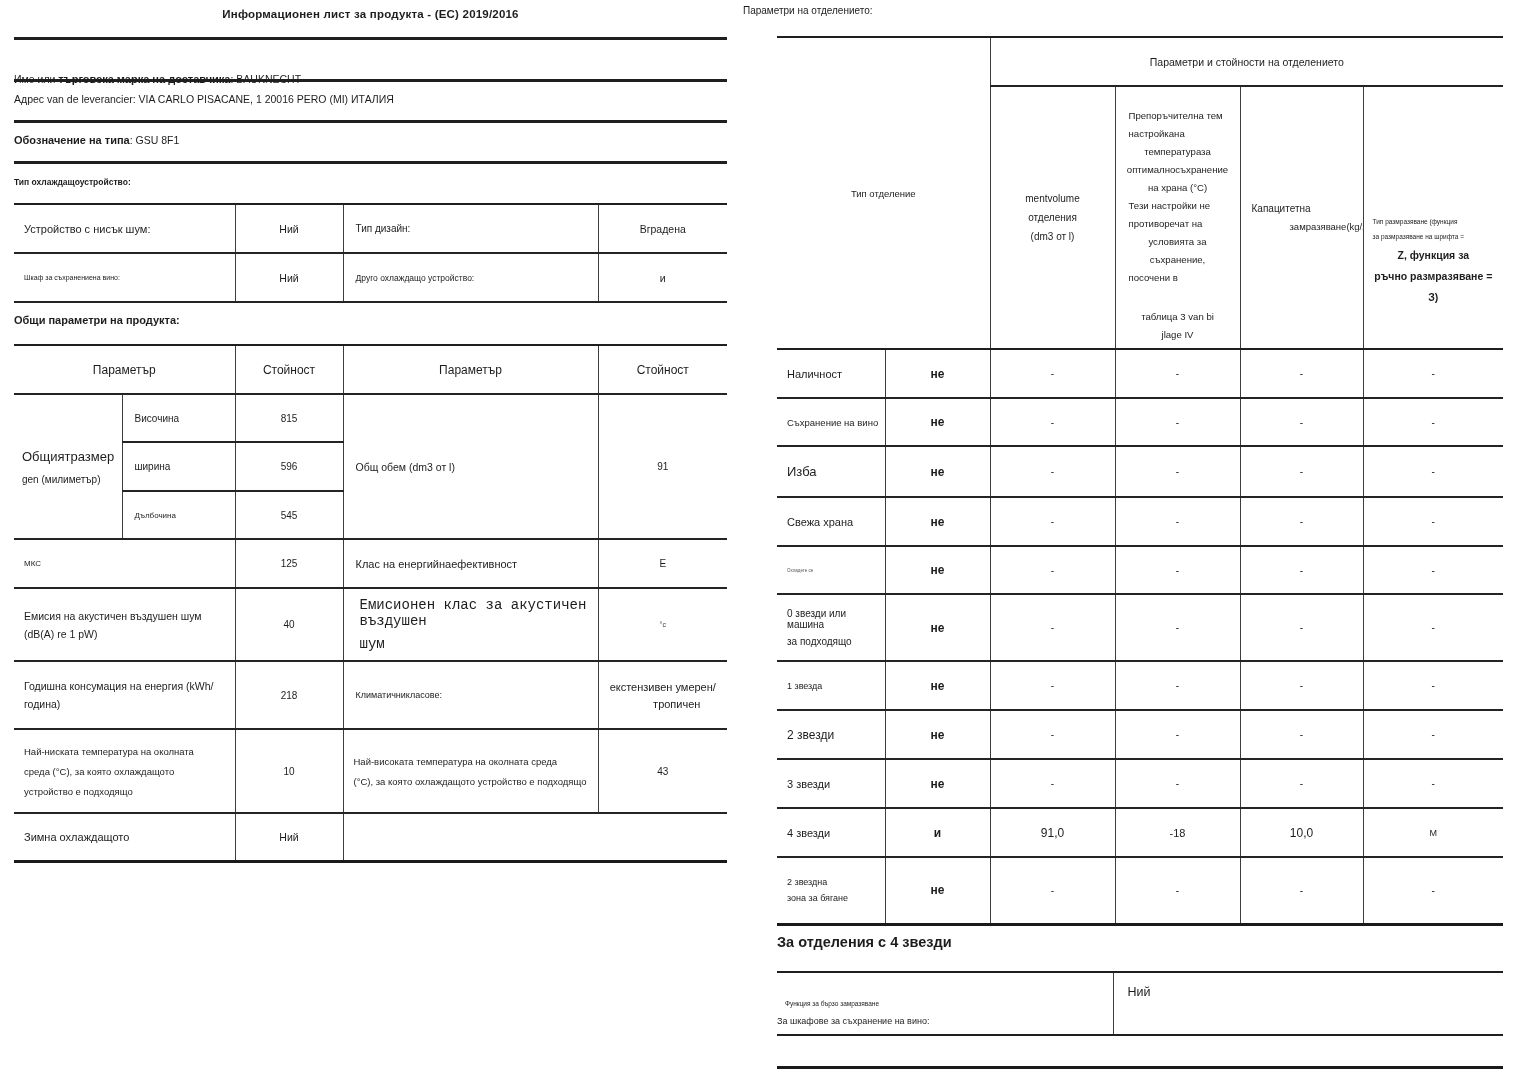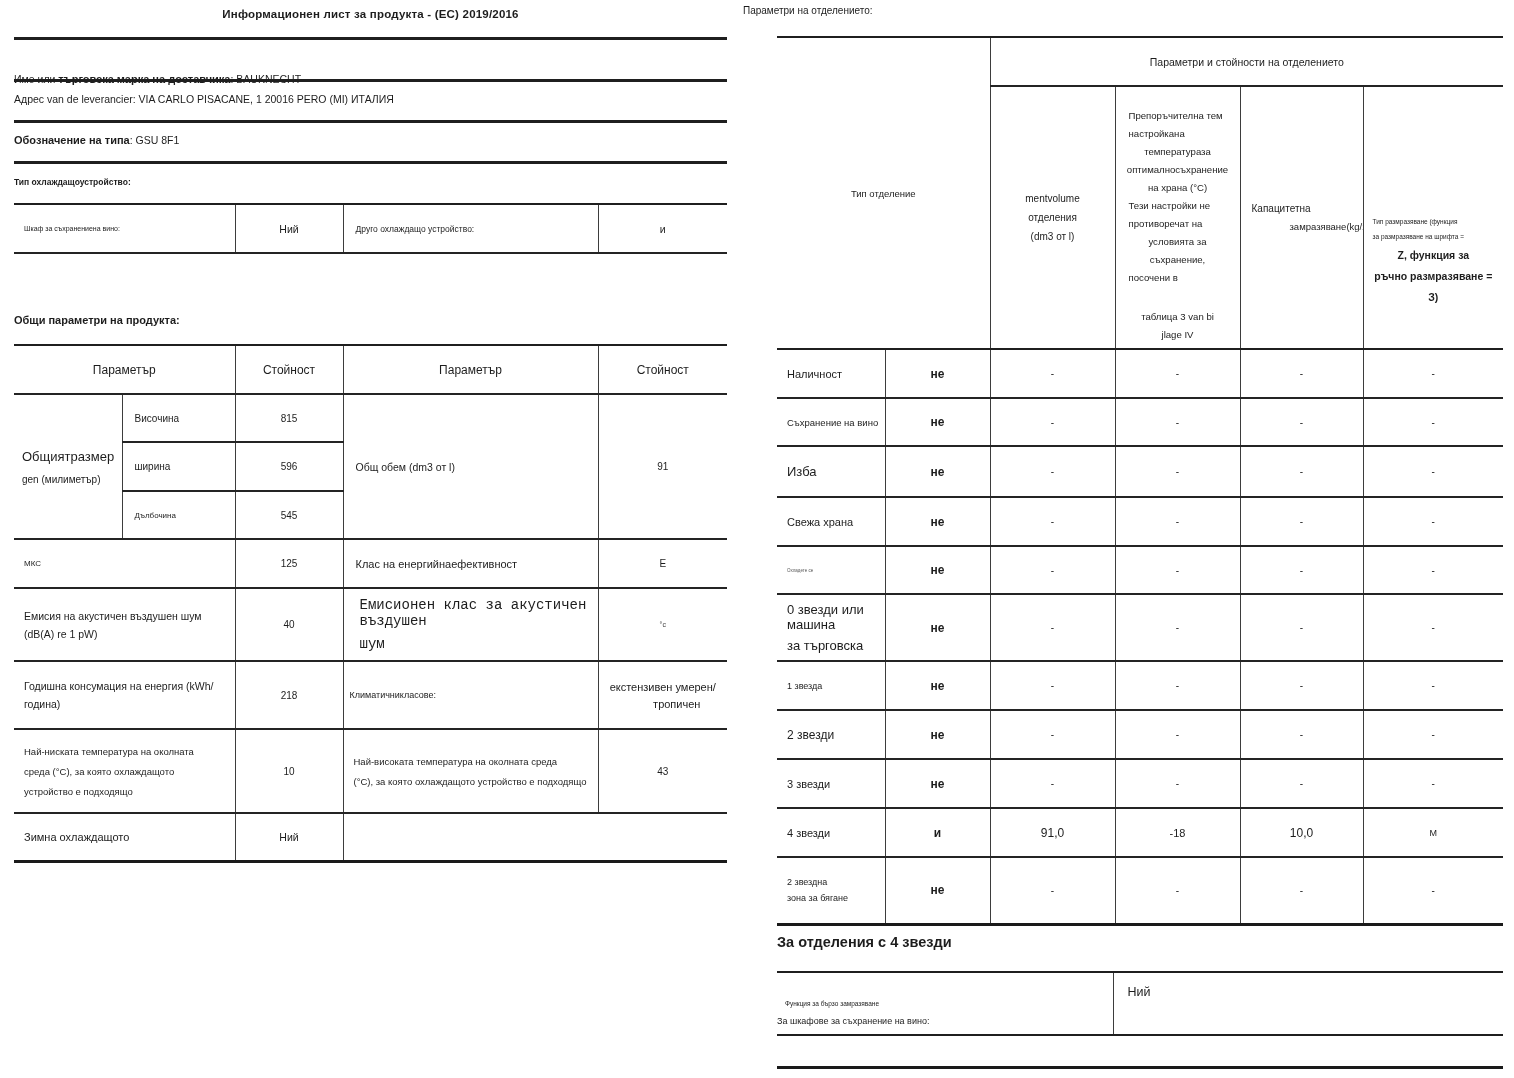--- a/index.html
+++ b/index.html
@@ -48,21 +48,21 @@
   .dimval,.val10{font-size:10px;}
   .val105{font-size:10.5px;font-weight:500;}
   .vol{font-size:10.5px;padding-left:12px;}
   .mkc{font-size:8px;padding-left:10px;}
   .eclass{font-size:11px;font-weight:500;padding-left:12px;}
   .plbl{font-size:10.5px;font-weight:500;padding-left:10px;}
   .plbl div{margin:6px 0;}
   .plbl2{font-size:14px;font-weight:500;padding-left:16px;font-family:Liberation Mono, monospace;}
   .plbl2 div{margin:7px 0;}
   .tiny7{font-size:7px;color:#3a3a3a;}
-  .climlbl{font-size:9px;padding-left:6px;}
+  .climlbl{font-size:9px;padding-left:12px;}
   .climval{font-size:11px;font-weight:500;}
   .climval div{margin:5px 0;}
   .climval div:last-child{padding-left:28px;}
   .tmplbl{font-size:9.5px;font-weight:500;padding-left:10px;}
   .tmplbl div{margin:9px 0;}
   .winter{font-size:11px;font-weight:500;padding-left:10px;}
 
   
   .section-label{left:743px;top:5px;font-size:10px;font-weight:500;}
   #rt{position:absolute;left:777px;top:36px;width:726px;
@@ -83,21 +83,21 @@
   .c5h div.bg{font-size:10.5px;font-weight:600;text-align:center;margin:9px 0;}
   #rt .lbl{padding-left:10px;}
   #rt .lbl div{margin:6px 0;}
   #rt .avail{font-size:12px;font-weight:600;text-align:center;}
   #rt .dash{font-size:10px;text-align:center;}
   tr.r1 .lbl{font-size:11px;font-weight:500;}
   tr.r2 .lbl{font-size:9.5px;}
   tr.r3 .lbl{font-size:13px;font-weight:500;}
   tr.r4 .lbl{font-size:11px;}
   tr.r5 .lbl{font-size:4.5px;color:#555;}
-  tr.r6 .lbl{font-size:13px;}
+  tr.r6 .lbl{font-size:10px;}
   tr.r7 .lbl{font-size:9px;}
   tr.r8 .lbl{font-size:12px;font-weight:500;}
   tr.r9 .lbl{font-size:11px;font-weight:500;}
   tr.r10 .lbl{font-size:11px;font-weight:500;}
   tr.r11 .lbl{font-size:9px;}
   tr.r10 .fv1,tr.r10 .fv3{font-size:12px;text-align:center;}
   tr.r10 .fv2{font-size:11px;font-weight:500;text-align:center;}
   tr.r10 .fv4{font-size:9px;text-align:center;}
   tr.r10 .avail{font-size:11px;font-weight:500;}
 
@@ -128,20 +128,26 @@
 <div class="abs fridge-label">Тип охлаждащоустройство:</div>
 
 <table id="t1">
   <colgroup>
       <col style="width:221px">
       <col style="width:108px">
       <col style="width:255px">
       <col style="width:129px">
     </colgroup>
   <tbody>
+      <tr class="h49">
+    <td class="p1 vr">Устройство с нисък шум:</td>
+    <td class="v vr">Ний</td>
+    <td class="p2 vr">Тип дизайн:</td>
+    <td class="v">Вградена</td>
+  </tr>
   <tr class="h49">
     <td class="p1small vr">Шкаф за съхранениена вино:</td>
     <td class="v vr">Ний</td>
     <td class="p2small vr">Друго охлаждащо устройство:</td>
     <td class="v">и</td>
   </tr>
 </tbody>
   </table>
 
 <div class="abs general-label">Общи параметри на продукта:</div>
@@ -315,21 +321,21 @@
     <td class="vr lbl">Охладете се</td>
     <td class="vr avail">не</td>
     <td class="vr dash">-</td>
     <td class="vr dash">-</td>
     <td class="vr dash">-</td>
     <td class="dash">-</td>
   </tr>
   <tr class="h67 r6">
     <td class="vr lbl">
       <div>0 звезди или машина</div>
-      <div>за търговска</div>
+      <div>за подходящо</div>
     </td>
     <td class="vr avail">не</td>
     <td class="vr dash">-</td>
     <td class="vr dash">-</td>
     <td class="vr dash">-</td>
     <td class="dash">-</td>
   </tr>
   <tr class="h49 r7">
     <td class="vr lbl">1 звезда</td>
     <td class="vr avail">не</td>

